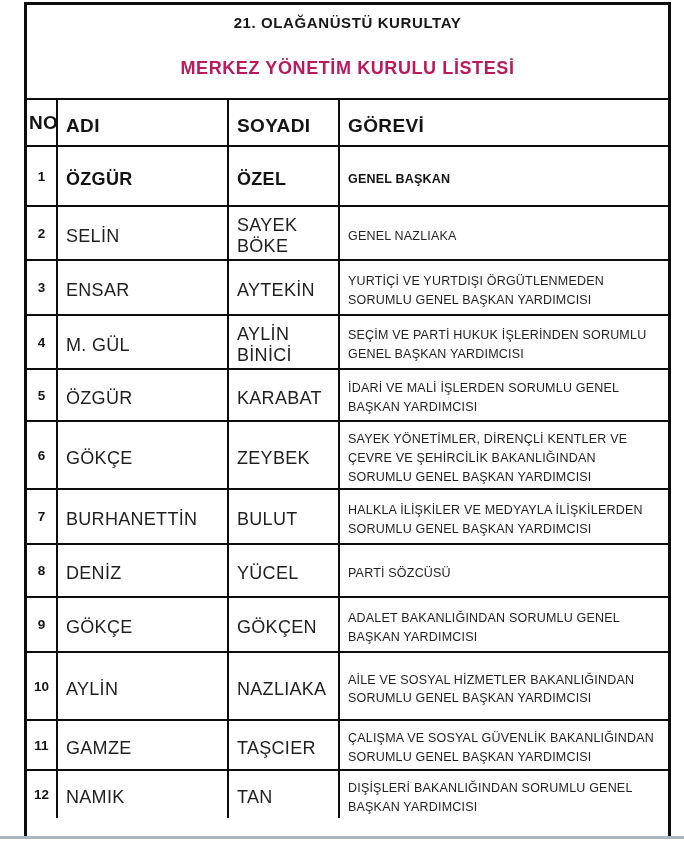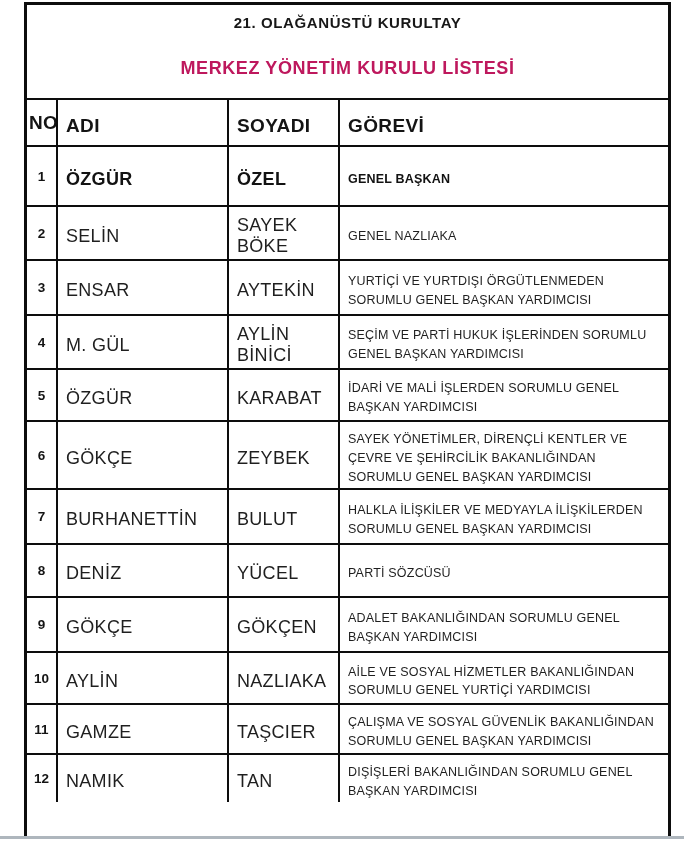--- a/index.html
+++ b/index.html
@@ -107,21 +107,21 @@
   
   tbody tr:nth-child(1)  { height: 60px; }
   tbody tr:nth-child(2)  { height: 48px; }
   tbody tr:nth-child(3)  { height: 55px; }
   tbody tr:nth-child(4)  { height: 52px; }
   tbody tr:nth-child(5)  { height: 52px; }
   tbody tr:nth-child(6)  { height: 63px; }
   tbody tr:nth-child(7)  { height: 55px; }
   tbody tr:nth-child(8)  { height: 53px; }
   tbody tr:nth-child(9)  { height: 55px; }
-  tbody tr:nth-child(10) { height: 52px; }
+  tbody tr:nth-child(10) { height: 68px; }
   tbody tr:nth-child(11) { height: 44px; }
   tbody tr:nth-child(12) { height: 39px; }
   tbody tr:nth-child(13) { height: 49px; }
   .page-edge-line {
     position: absolute;
     left: 0;
     top: 836px;
     width: 684px;
     height: 3px;
     background: #aeb6bd;
@@ -215,21 +215,21 @@
           <tr>
     <td class="no-cell">9</td>
     <td class="name-cell">GÖKÇE</td>
     <td class="surname-cell">GÖKÇEN</td>
     <td class="role-cell">ADALET BAKANLIĞINDAN SORUMLU GENEL BAŞKAN YARDIMCISI</td>
   </tr>
           <tr>
     <td class="no-cell">10</td>
     <td class="name-cell">AYLİN</td>
     <td class="surname-cell">NAZLIAKA</td>
-    <td class="role-cell">AİLE VE SOSYAL HİZMETLER BAKANLIĞINDAN SORUMLU GENEL YURTİÇİ YARDIMCISI</td>
+    <td class="role-cell">AİLE VE SOSYAL HİZMETLER BAKANLIĞINDAN SORUMLU GENEL BAŞKAN YARDIMCISI</td>
   </tr>
           <tr>
     <td class="no-cell">11</td>
     <td class="name-cell">GAMZE</td>
     <td class="surname-cell">TAŞCIER</td>
     <td class="role-cell">ÇALIŞMA VE SOSYAL GÜVENLİK BAKANLIĞINDAN SORUMLU GENEL BAŞKAN YARDIMCISI</td>
   </tr>
           <tr>
     <td class="no-cell">12</td>
     <td class="name-cell">NAMIK</td>

